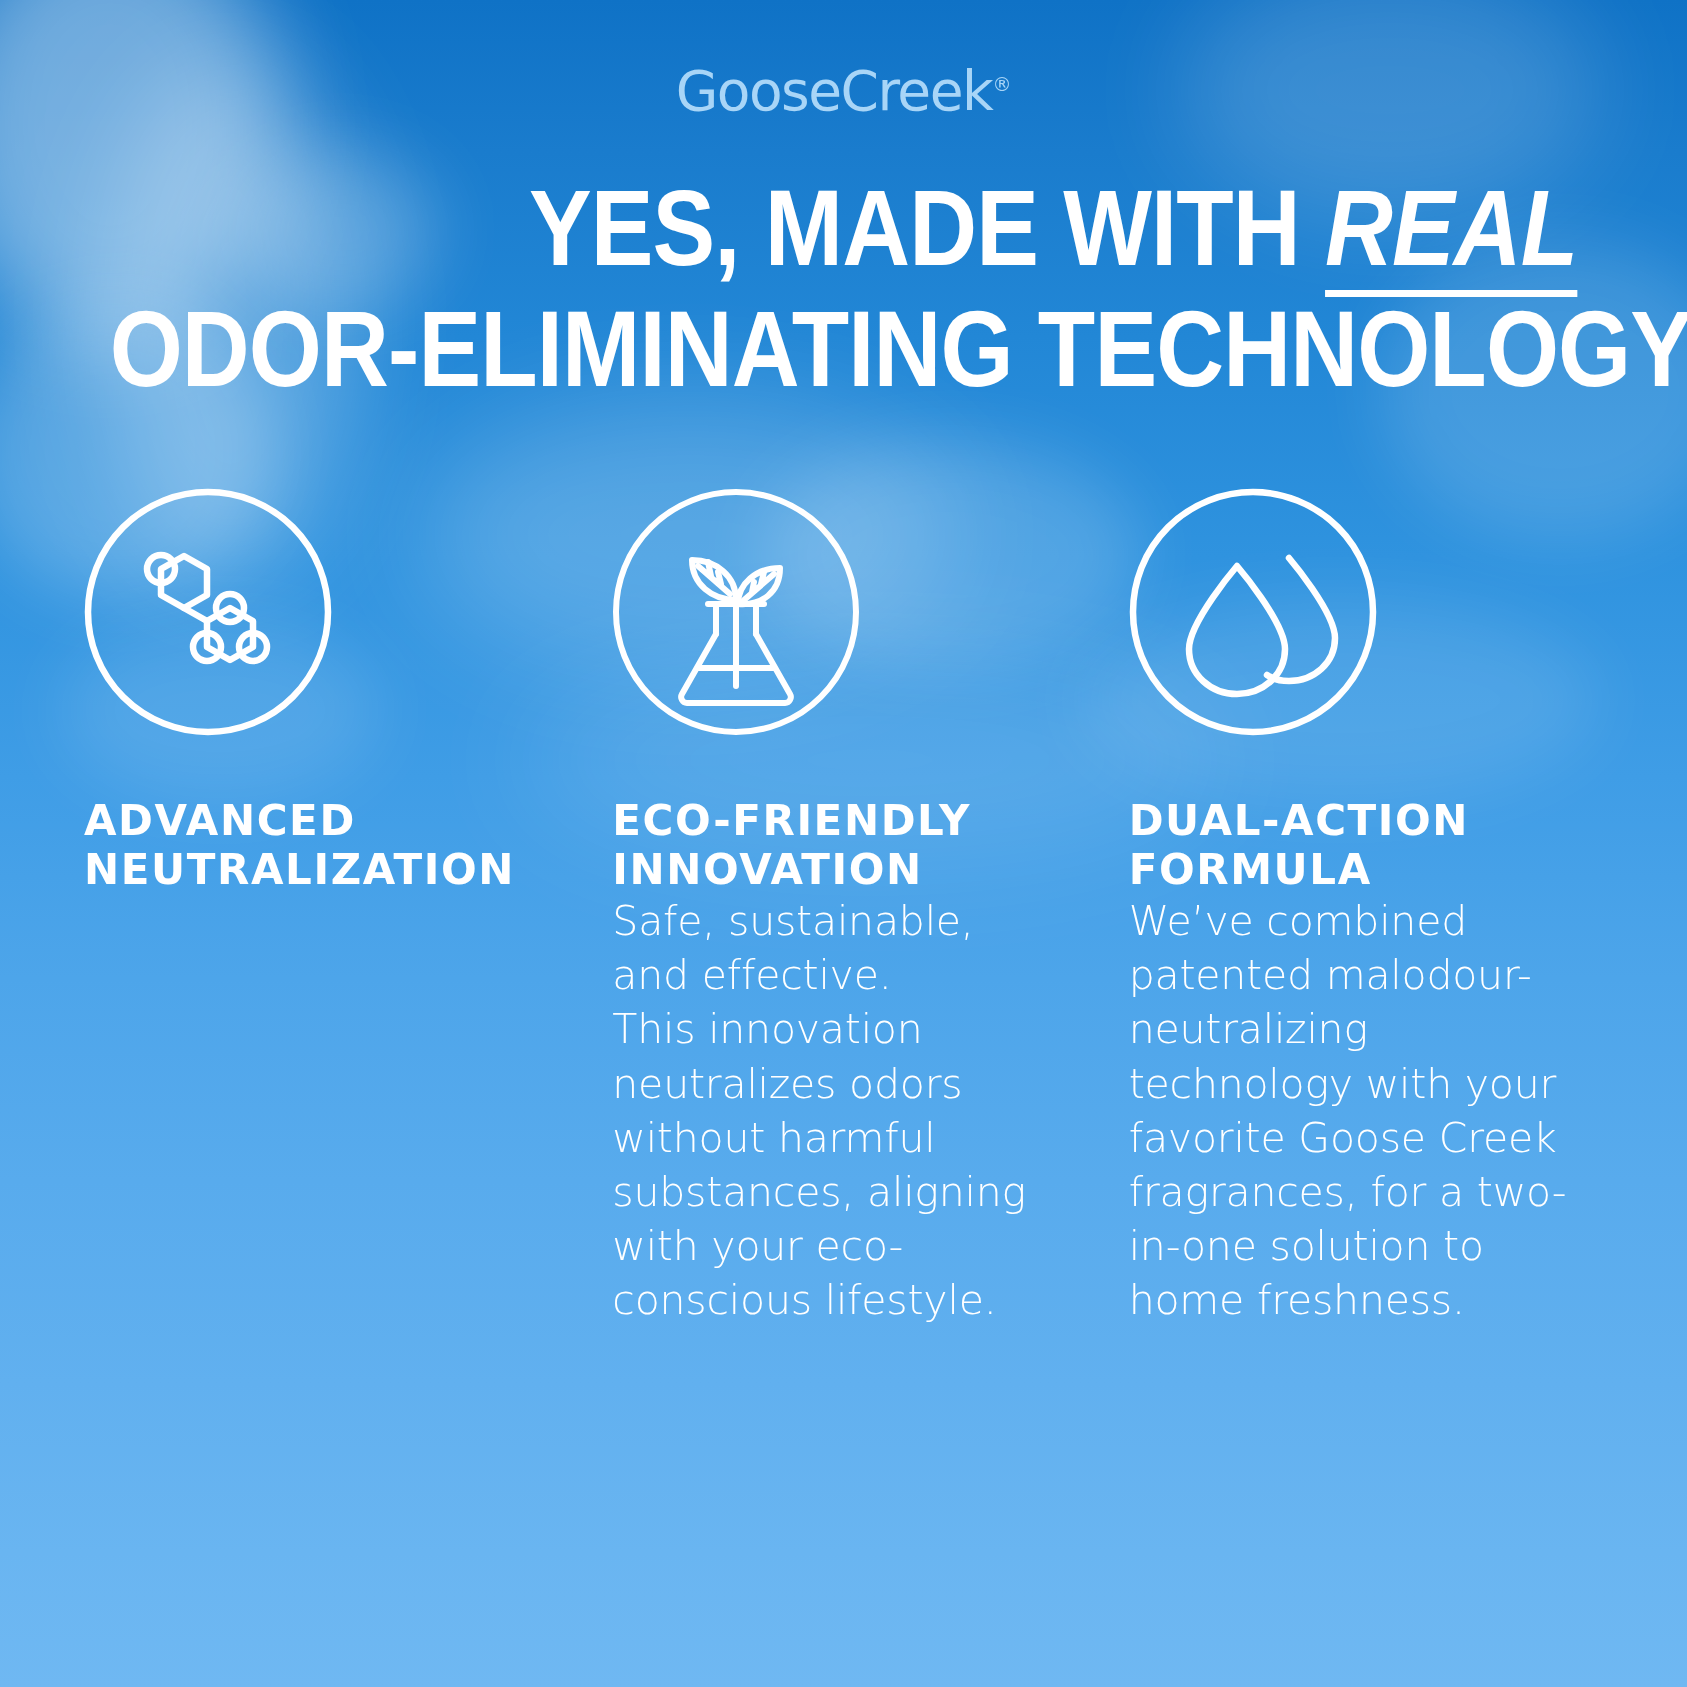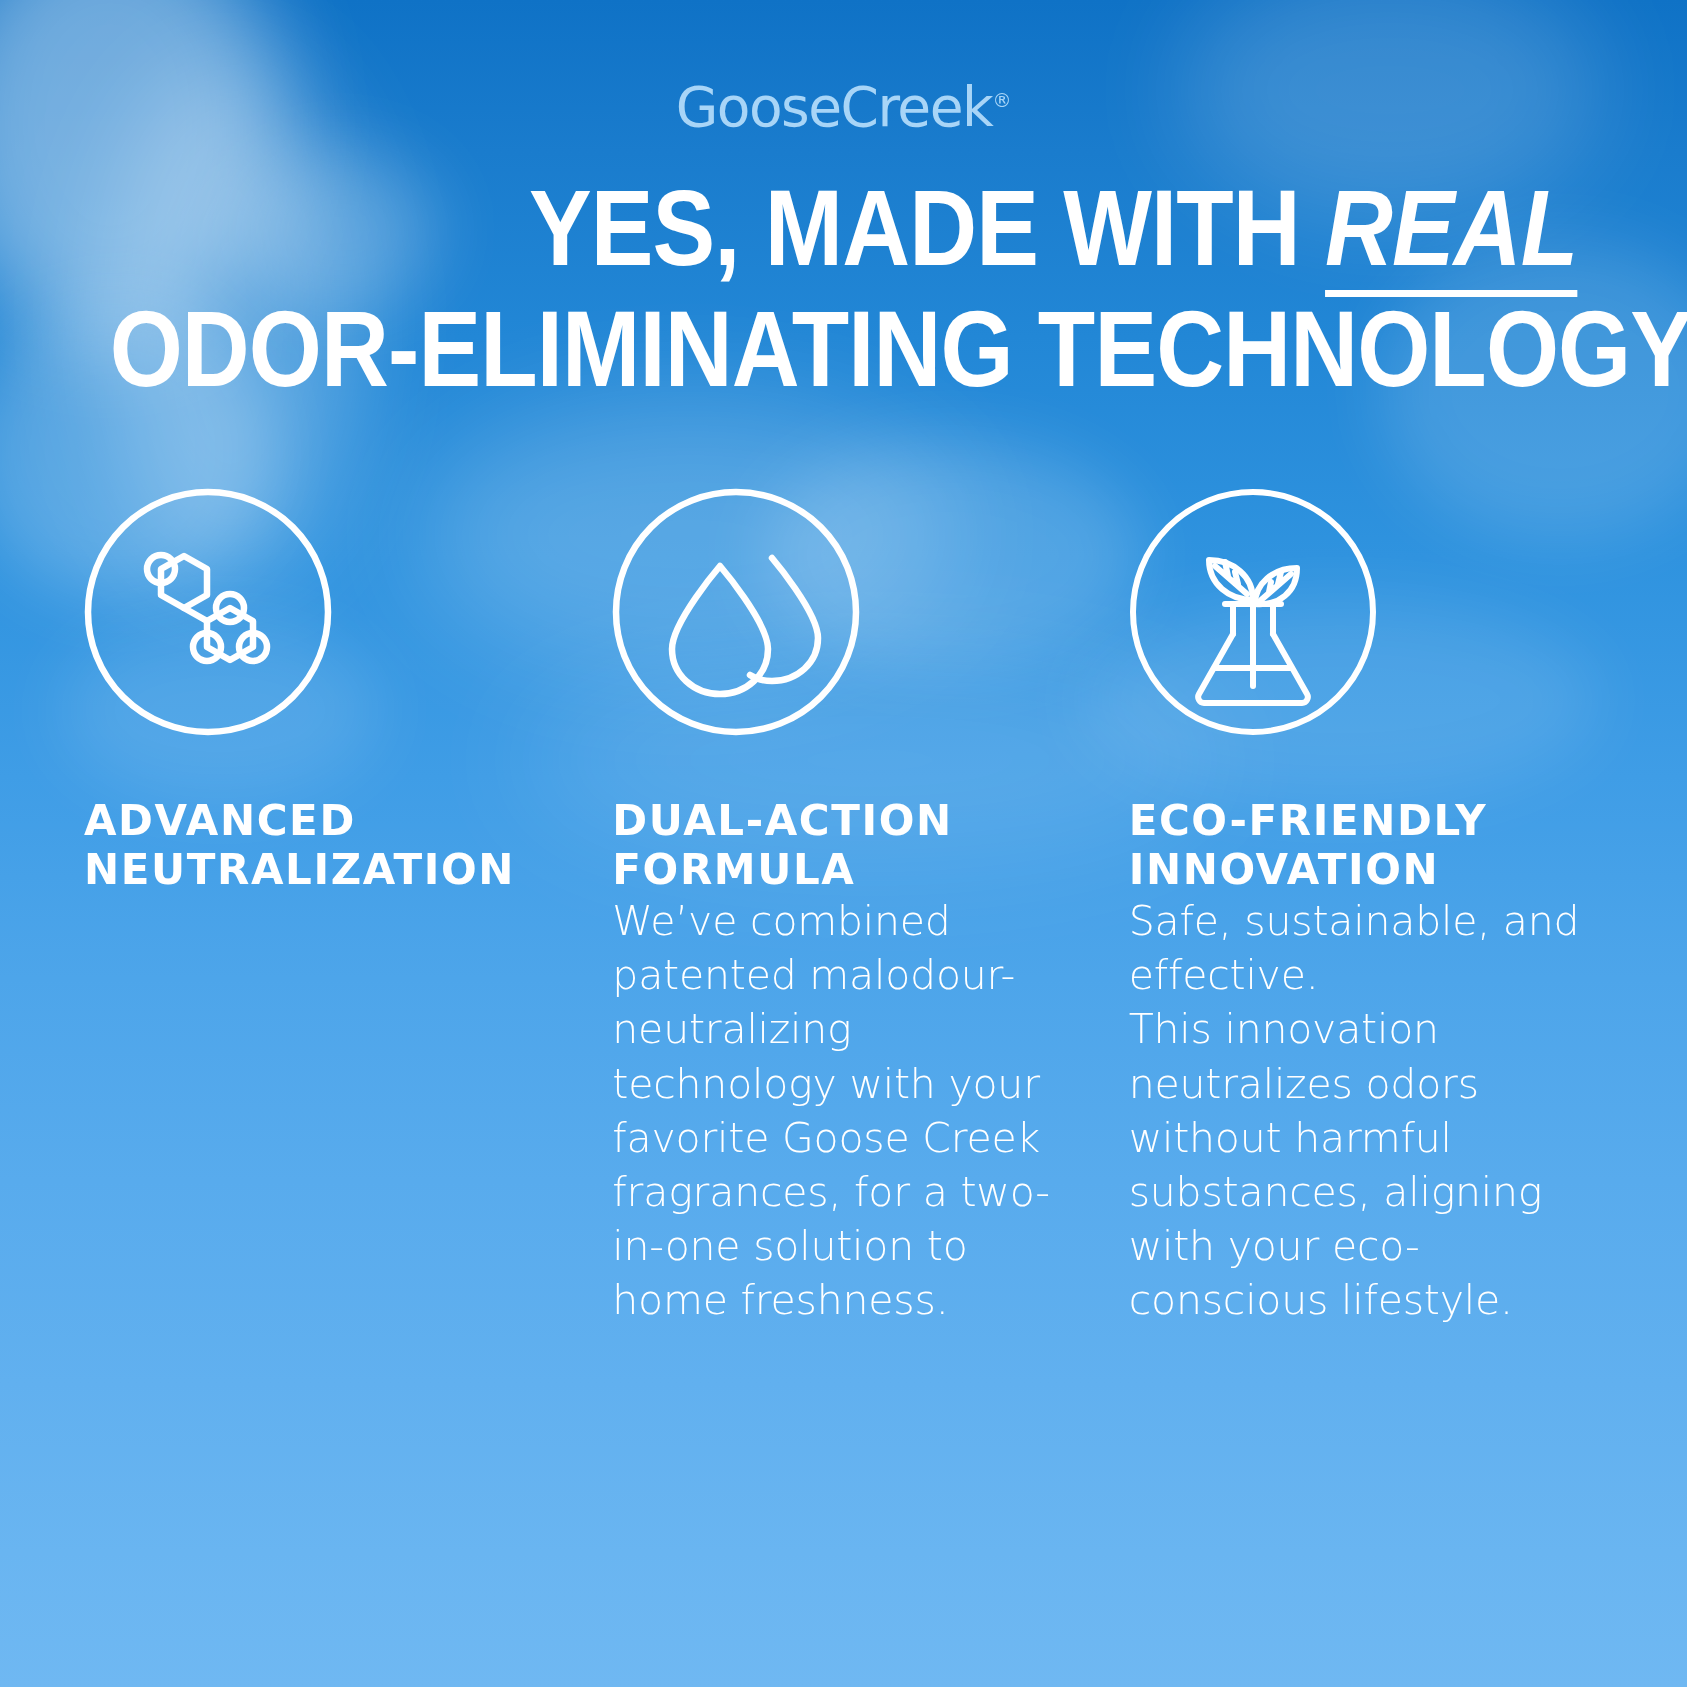--- a/index.html
+++ b/index.html
@@ -41,21 +41,21 @@
   .c7 { left:1380px; top:240px;  width:360px; height:300px; background:rgba(255,255,255,.14); }
   .c8 { left:520px;  top:660px;  width:700px; height:200px; background:rgba(255,255,255,.13); filter:blur(58px); }
   .c9 { left:60px;   top:620px;  width:320px; height:180px; background:rgba(255,255,255,.12); }
   .c10{ left:1080px; top:600px;  width:520px; height:200px; background:rgba(255,255,255,.11); }
   .c11{ left:240px;  top:150px;  width:200px; height:160px; background:rgba(255,255,255,.20); }
 
   .page { position:relative; width:1687px; height:1687px; }
 
   
   .header {
-    position:absolute; top:80px; left:0; right:0;
+    position:absolute; top:64px; left:0; right:0;
     display:flex; justify-content:center; gap:30px;
   }
   .logo {
     font-family:"DejaVu Sans", sans-serif;
     font-size:55px; font-weight:400;
     letter-spacing:-1.5px;
     color:#a8d5f7;
     position:relative;
     line-height:1;
   }
@@ -183,37 +183,20 @@
           <circle cx="123" cy="159" r="14" fill="none"></circle>
           <circle cx="169" cy="159" r="14" fill="none"></circle>
         </svg>
       </div>
       <div class="card-title">ADVANCED
 NEUTRALIZATION</div>
     </div>
 
     <div class="col">
       <div class="icon-wrap">
-        <svg viewBox="0 0 248 248" fill="none" stroke="#ffffff" stroke-width="6.5" stroke-linecap="round" stroke-linejoin="round">
-          <circle cx="124" cy="124" r="120"></circle>
-
-          <path d="M160 70 C160 70 206 124 206 150 C206 175 185 193 160 193
-                   C152 193 144 191 138 187"></path>
-
-          <path d="M108 78 C108 78 156 134 156 161 C156 187 134 206 108 206
-                   C82 206 60 187 60 161 C60 134 108 78 108 78 Z"></path>
-        </svg>
-      </div>
-      <div class="card-title">DUAL-ACTION
-FORMULA</div>
-      <div class="card-body">We’ve combined patented malodour-neutralizing technology with your favorite Goose Creek fragrances, for a two-in-one solution to home freshness.</div>
-    </div>
-
-    <div class="col">
-      <div class="icon-wrap">
         <svg viewBox="0 0 248 248" fill="none" stroke="#ffffff" stroke-width="6" stroke-linecap="round" stroke-linejoin="round">
           <circle cx="124" cy="124" r="120"></circle>
 
           <path d="M104 116 L104 146 M144 116 L144 146"></path>
           <path d="M96 116 L152 116"></path>
 
           <path d="M104 146 L70 206 A6 6 0 0 0 75 215 L173 215 A6 6 0 0 0 178 206 L144 146"></path>
 
           <path d="M86 180 L162 180"></path>
 
@@ -225,14 +208,31 @@
           <path d="M126 116 C126 96 144 80 168 80 C168 104 150 118 126 116 Z"></path>
           <path d="M162 86 L132 112 M152 84 L149 96 M142 94 L140 104"></path>
         </svg>
       </div>
       <div class="card-title">ECO-FRIENDLY
 INNOVATION</div>
       <div class="card-body">Safe, sustainable, and effective.
 This innovation neutralizes odors without harmful substances, aligning with your eco-conscious lifestyle.</div>
     </div>
 
+    <div class="col">
+      <div class="icon-wrap">
+        <svg viewBox="0 0 248 248" fill="none" stroke="#ffffff" stroke-width="6.5" stroke-linecap="round" stroke-linejoin="round">
+          <circle cx="124" cy="124" r="120"></circle>
+
+          <path d="M160 70 C160 70 206 124 206 150 C206 175 185 193 160 193
+                   C152 193 144 191 138 187"></path>
+
+          <path d="M108 78 C108 78 156 134 156 161 C156 187 134 206 108 206
+                   C82 206 60 187 60 161 C60 134 108 78 108 78 Z"></path>
+        </svg>
+      </div>
+      <div class="card-title">DUAL-ACTION
+FORMULA</div>
+      <div class="card-body">We’ve combined patented malodour-neutralizing technology with your favorite Goose Creek fragrances, for a two-in-one solution to home freshness.</div>
+    </div>
+
   </div>
 </div>
 
 </body></html>

